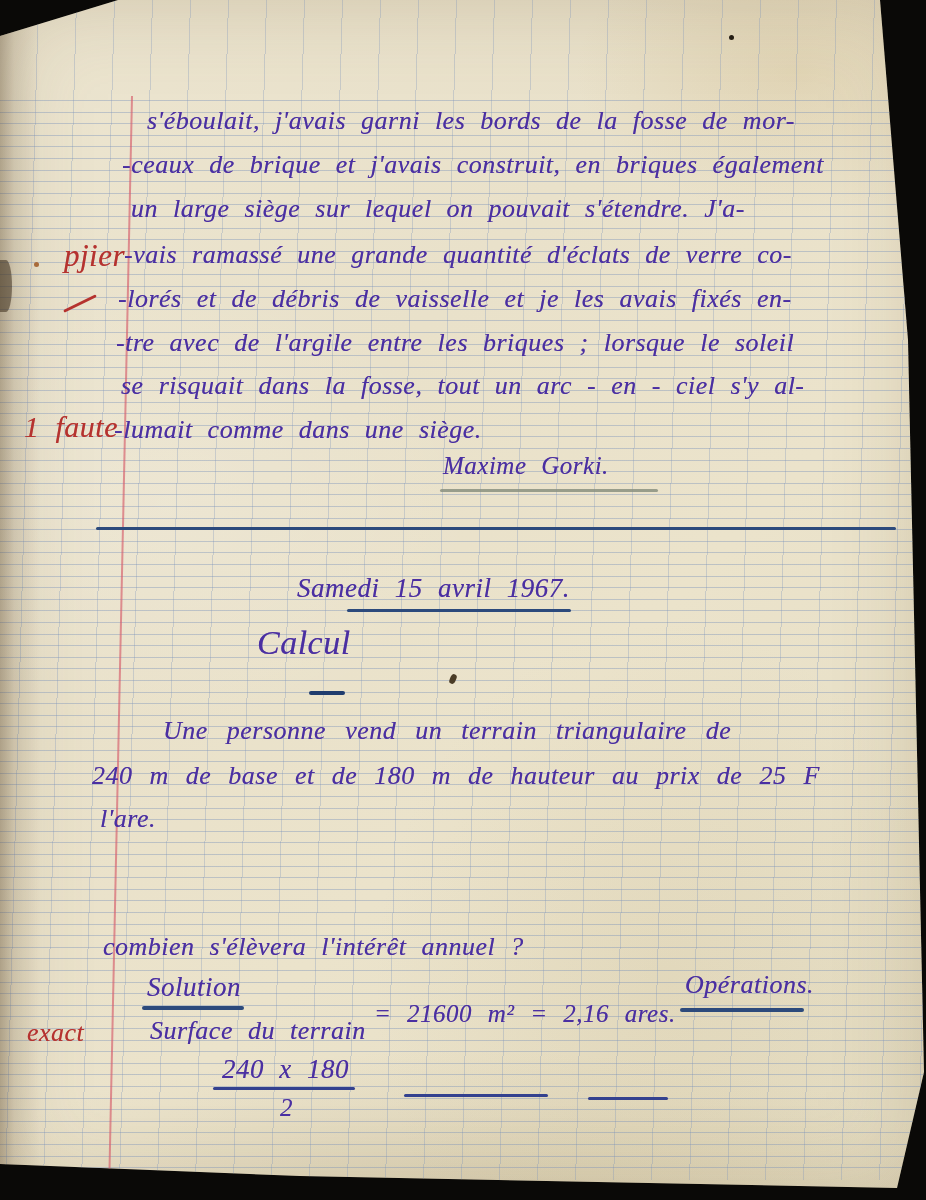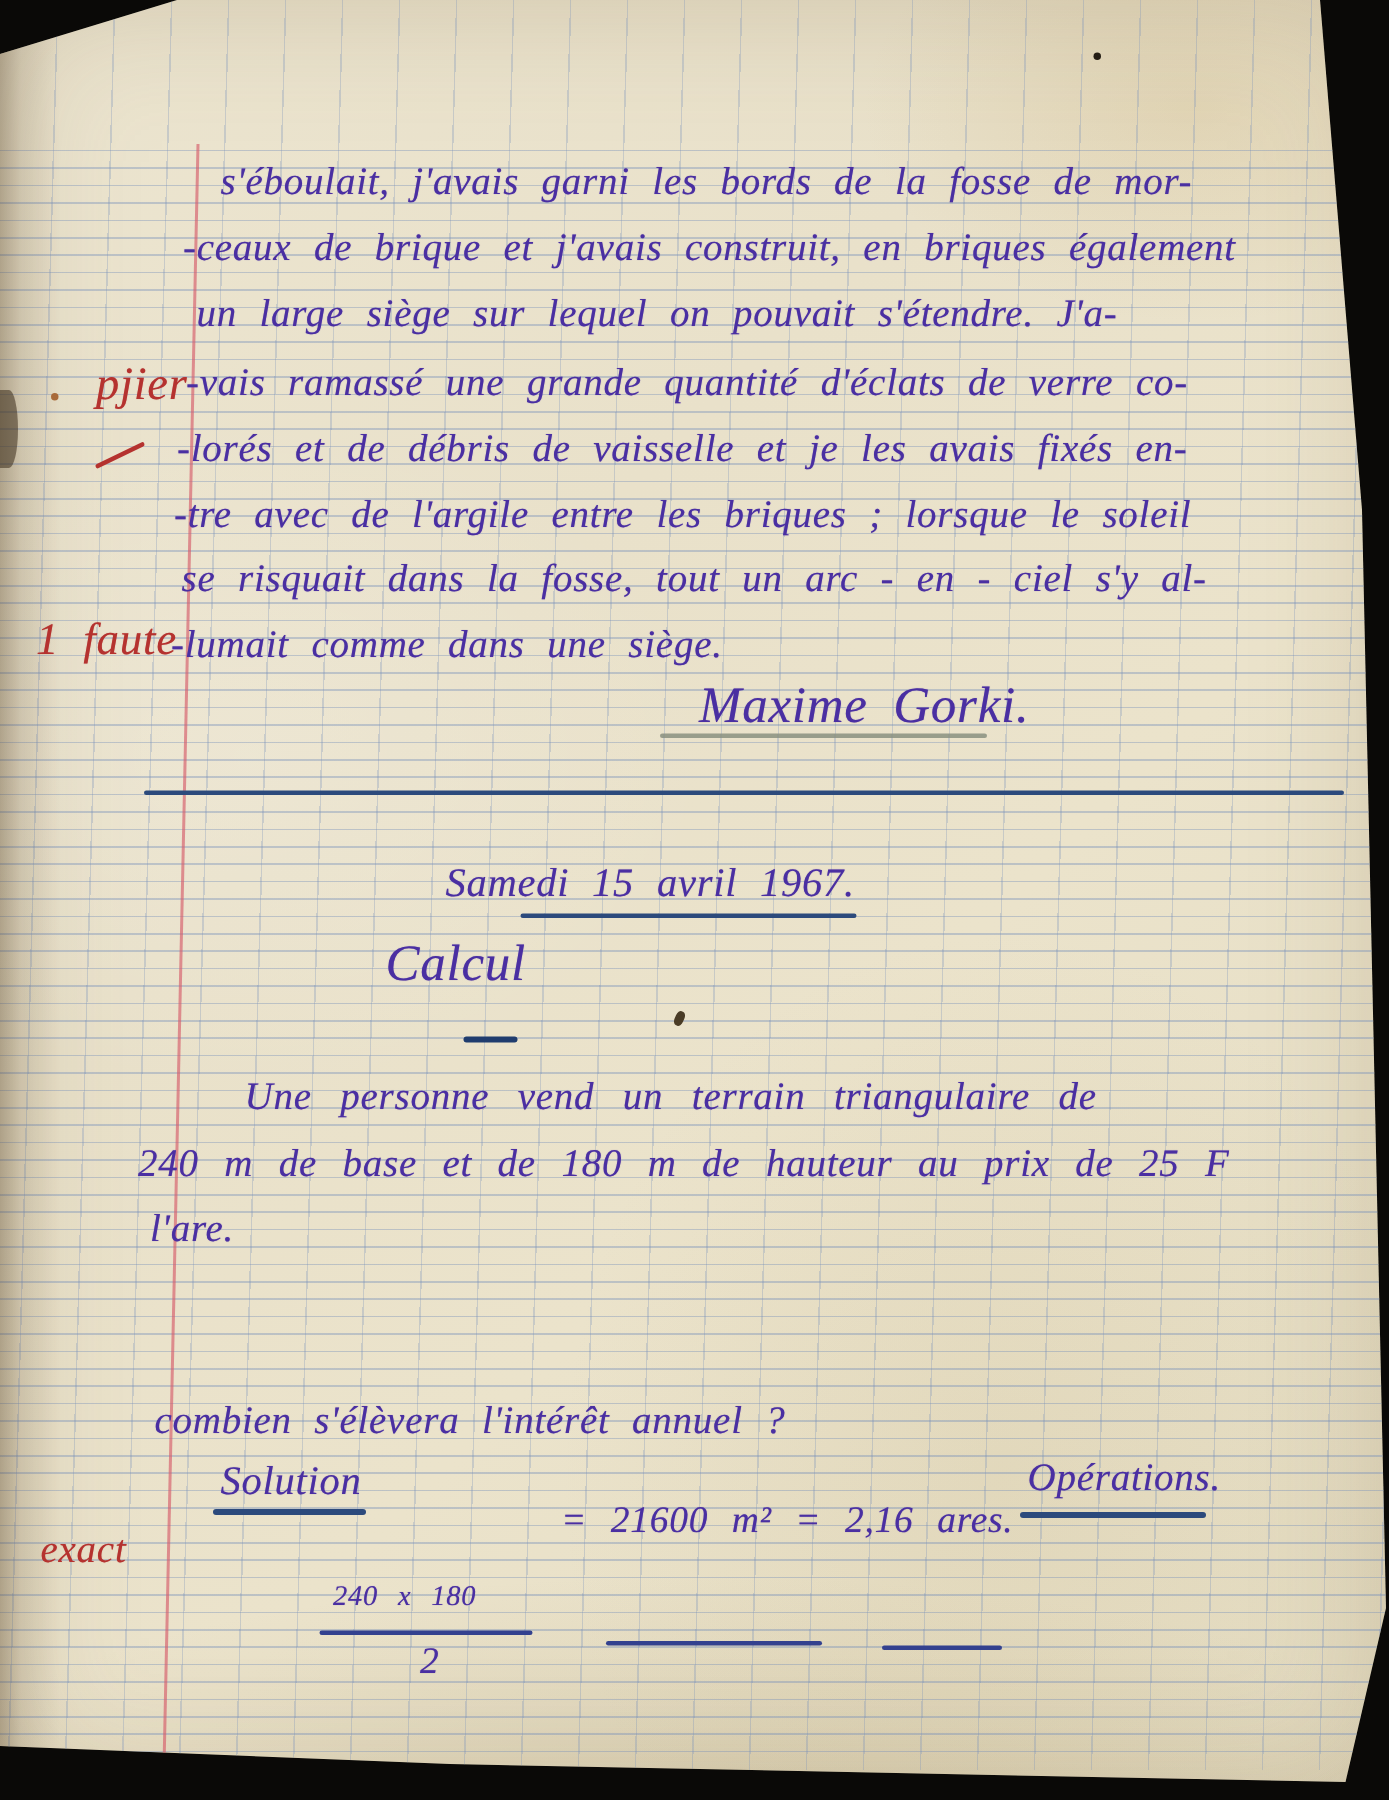--- a/index.html
+++ b/index.html
@@ -51,21 +51,21 @@
 
     <div class="hw" style="left:147px;top:106px;">s'éboulait, j'avais garni les bords de la fosse de mor-</div>
     <div class="hw" style="left:122px;top:150px;">-ceaux de brique et j'avais construit, en briques également</div>
     <div class="hw" style="left:131px;top:194px;">un large siège sur lequel on pouvait s'étendre. J'a-</div>
     <div class="hw" style="left:124px;top:240px;">-vais ramassé une grande quantité d'éclats de verre co-</div>
     <div class="hw" style="left:118px;top:284px;">-lorés et de débris de vaisselle et je les avais fixés en-</div>
     <div class="hw" style="left:116px;top:328px;">-tre avec de l'argile entre les briques ; lorsque le soleil</div>
     <div class="hw" style="left:121px;top:371px;">se risquait dans la fosse, tout un arc - en - ciel s'y al-</div>
     <div class="hw" style="left:114px;top:415px;">-lumait comme dans une siège.</div>
 
-    <div class="hw" style="left:466px;top:452px;font-size:34px;">Maxime Gorki.</div>
+    <div class="hw" style="left:443px;top:452px;font-size:25px;">Maxime Gorki.</div>
     <div class="pencil" style="left:440px;top:489px;width:218px;"></div>
 
     <div class="hw red" style="left:48px;top:238px;font-size:31px;margin-left:16px;">pjier</div>
     <div class="redmark" style="left:62px;top:302px;width:36px;transform:rotate(-26deg);"></div>
     <div class="hw red" style="left:24px;top:410px;font-size:30px;">1 faute</div>
 
     <div class="rule" style="left:96px;top:527px;width:800px;"></div>
 
     <div class="hw" style="left:297px;top:541px;font-size:27px;margin-top:32px;">Samedi 15 avril 1967.</div>
     <div class="rule" style="left:347px;top:609px;width:224px;"></div>
@@ -77,21 +77,22 @@
     <div class="hw" style="left:100px;top:804px;">l'are.</div>
 
     <div class="hw" style="left:103px;top:932px;">combien s'élèvera l'intérêt annuel ?</div>
 
     <div class="hw" style="left:147px;top:972px;font-size:27px;">Solution</div>
     <div class="rule" style="left:142px;top:1006px;width:102px;height:4px;"></div>
     <div class="hw" style="left:685px;top:970px;">Opérations.</div>
     <div class="rule" style="left:680px;top:1008px;width:124px;height:4px;"></div>
 
     <div class="hw red" style="left:27px;top:1018px;">exact</div>
+    <div class="hw" style="left:150px;top:1016px;">Surface du terrain</div>
 
-    <div class="hw" style="left:222px;top:1054px;font-size:19px;">240 x 180</div>
+    <div class="hw" style="left:222px;top:1054px;font-size:27px;">240 x 180</div>
     <div class="inkline" style="left:213px;top:1087px;width:142px;"></div>
     <div class="hw" style="left:280px;top:1094px;font-size:25px;">2</div>
     <div class="hw" style="left:374px;top:1000px;font-size:25px;word-spacing:9px;">= 21600 m² =  2,16 ares.</div>
     <div class="inkline" style="left:404px;top:1094px;width:144px;"></div>
     <div class="inkline" style="left:588px;top:1097px;width:80px;"></div>
   </div>
 </div>
 
 </body></html>

